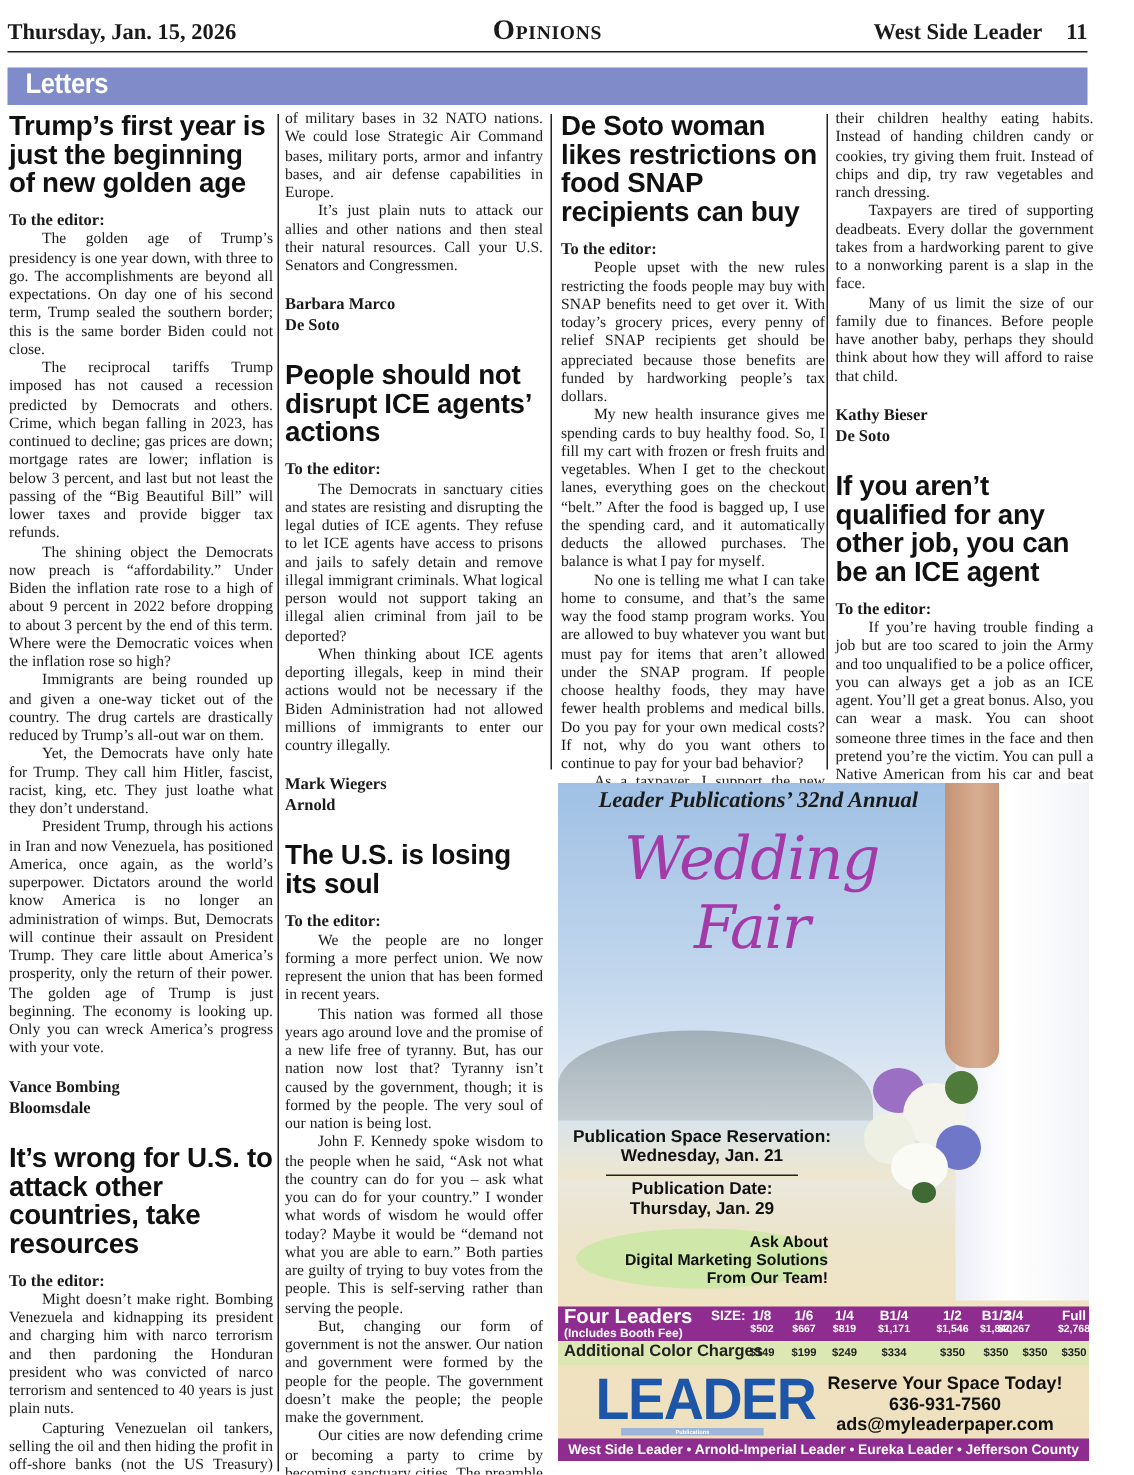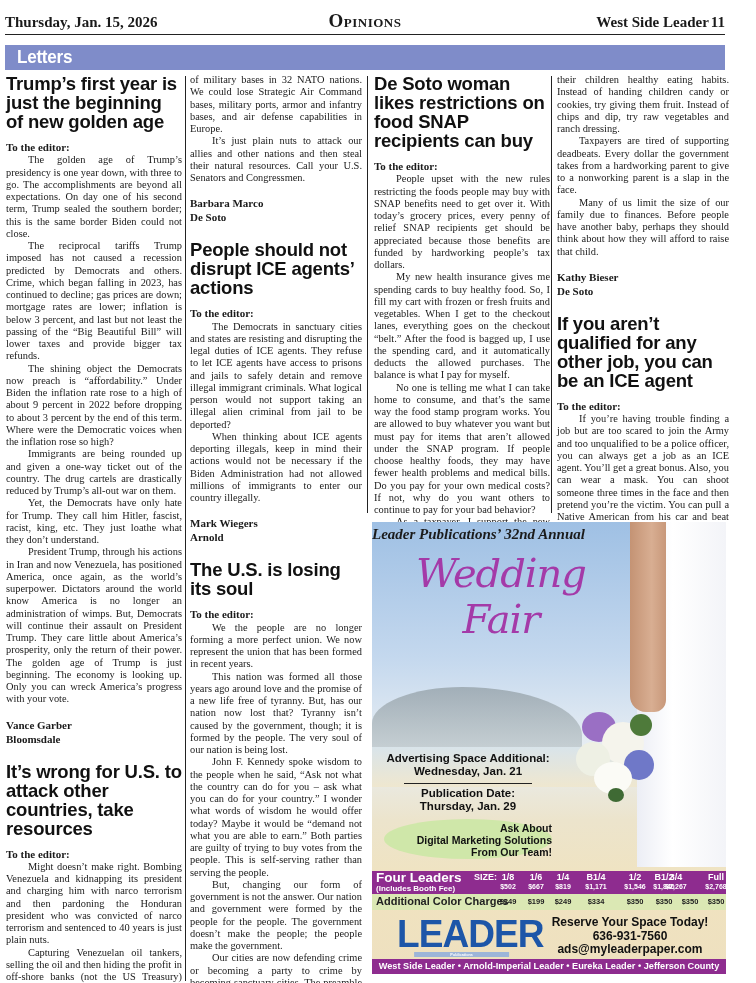--- a/index.html
+++ b/index.html
@@ -2,42 +2,42 @@
 <html><head>
 <meta charset="utf-8">
 <style>
   *{box-sizing:border-box;margin:0;padding:0}
   html,body{width:756px;height:983px;background:#fff;overflow:hidden}
   body{position:relative;font-family:"Liberation Serif",serif;color:#1a1a1a}
   .hdr{position:absolute;top:8px;left:5px;width:720px;height:27px;border-bottom:1.5px solid #222;}
   .hdr .date{position:absolute;left:0;top:6px;font-weight:bold;font-size:15px;}
   .hdr .sect{position:absolute;left:0;right:0;text-align:center;top:2px;font-weight:bold;font-size:19px;font-variant:small-caps;letter-spacing:0.5px}
   .hdr .pub{position:absolute;right:0;top:6px;font-weight:bold;font-size:15px;}
-  .hdr .pub span{margin-left:2px}
+  .hdr .pub span{margin-left:16px}
   .band{position:absolute;top:45px;left:5px;width:720px;height:25px;background:#7f8cc9;}
   .band span{position:absolute;left:12px;top:1px;color:#fff;font-family:"Liberation Sans",sans-serif;font-weight:bold;font-size:19px;letter-spacing:-0.3px;transform:scaleX(0.9);transform-origin:left}
   .col{position:absolute;top:74px;font-size:10.4px;line-height:12.25px;text-align:justify;}
   .c1{left:6px;width:176px}
   .c2{left:190px;width:172px}
   .c3{left:374px;width:176px}
   .c4{left:557px;width:172px}
   .rule{position:absolute;width:1.3px;background:#222}
   h2{font-family:"Liberation Sans",sans-serif;font-weight:bold;font-size:18.5px;line-height:19px;text-align:left;color:#111;margin-bottom:10px;letter-spacing:-0.2px}
   .ted{font-weight:bold;font-size:11px;margin-bottom:1px}
   p{text-indent:22px}
   .sig{font-weight:bold;font-size:11px;line-height:14px;margin-top:12px;margin-bottom:16px}
   .ad{position:absolute;left:372px;top:522px;width:354px;height:452px;overflow:hidden;
       background:linear-gradient(180deg,#9fc0e4 0%,#c4d8ee 30%,#e8eef3 50%,#ece4cc 66%,#f0e3c0 80%,#eee0bf 100%);}
   .hill{position:absolute;left:0;top:165px;width:210px;height:85px;background:linear-gradient(180deg,#8e9aa0,#c6d0d3);border-radius:60% 80% 0 0;opacity:0.7}
   .sea{position:absolute;left:0;top:225px;width:270px;height:40px;background:linear-gradient(180deg,#d9e4ea,#efe7cf)}
   .dress{position:absolute;left:265px;top:0;width:89px;height:345px;background:linear-gradient(90deg,#eceef5,#ffffff 40%,#f3f4f8);}
   .arm{position:absolute;left:258px;top:0;width:36px;height:190px;background:linear-gradient(90deg,#c49374,#d8ae92 60%,#c8987a);border-radius:0 0 12px 16px}
   .bouquet{position:absolute;left:200px;top:180px;width:90px;height:100px}
   .b{position:absolute;border-radius:50%}
-  .ad .t1{position:absolute;left:0;width:240px;top:4px;text-align:left;font-style:italic;font-weight:bold;font-size:15px;color:#1b1b1b}
+  .ad .t1{position:absolute;left:0;width:240px;top:4px;text-align:right;font-style:italic;font-weight:bold;font-size:15px;color:#1b1b1b}
   .ad .t2{position:absolute;left:4px;top:28px;width:250px;text-align:center;font-family:"DejaVu Serif",serif;font-style:italic;font-size:40px;color:#a43aa8;letter-spacing:-1px}
   .ad .evt{position:absolute;left:40px;width:180px;top:112px;text-align:center;font-weight:bold;color:#222;}
   .evt .l1{font-size:13px;line-height:15px}
   .evt .l2{font-size:11px;line-height:13px}
   .ad .rsv{position:absolute;left:0;width:192px;top:230px;text-align:center;font-family:"Liberation Sans",sans-serif;font-weight:bold;font-size:11.5px;line-height:13px;color:#111}
   .rsv .hr{width:128px;height:1px;background:#222;margin:5px auto 3px}
   .ad .ask{position:absolute;left:12px;top:297px;width:168px;height:40px;border-radius:50%;background:#cfe7a9;text-align:right;font-family:"Liberation Sans",sans-serif;font-weight:bold;font-size:10.5px;line-height:12px;padding-top:3px;color:#111}
   .rates{position:absolute;left:0;top:349px;width:354px;height:23px;background:#8e2c8f;color:#fff;font-family:"Liberation Sans",sans-serif}
   .rates .fl{position:absolute;left:4px;top:0;font-weight:bold;font-size:13.5px;line-height:13px}
   .rates .fl small{display:block;font-size:8px;line-height:9px}
@@ -73,21 +73,21 @@
   <article>
     <h2>Trump’s first year is just the beginning of new golden age</h2>
     <div class="ted">To the editor:</div>
     <p>The golden age of Trump’s presidency is one year down, with three to go. The accomplishments are beyond all expectations. On day one of his second term, Trump sealed the southern border; this is the same border Biden could not close.</p>
     <p>The reciprocal tariffs Trump imposed has not caused a recession predicted by Democrats and others. Crime, which began falling in 2023, has continued to decline; gas prices are down; mortgage rates are lower; inflation is below 3 percent, and last but not least the passing of the “Big Beautiful Bill” will lower taxes and provide bigger tax refunds.</p>
     <p>The shining object the Democrats now preach is “affordability.” Under Biden the inflation rate rose to a high of about 9 percent in 2022 before dropping to about 3 percent by the end of this term. Where were the Democratic voices when the inflation rose so high?</p>
     <p>Immigrants are being rounded up and given a one-way ticket out of the country. The drug cartels are drastically reduced by Trump’s all-out war on them.</p>
     <p>Yet, the Democrats have only hate for Trump. They call him Hitler, fascist, racist, king, etc. They just loathe what they don’t understand.</p>
     <p>President Trump, through his actions in Iran and now Venezuela, has positioned America, once again, as the world’s superpower. Dictators around the world know America is no longer an administration of wimps. But, Democrats will continue their assault on President Trump. They care little about America’s prosperity, only the return of their power. The golden age of Trump is just beginning. The economy is looking up. Only you can wreck America’s progress with your vote.</p>
     <div class="sig">
-      <div>Vance Garber</div>
+      <div>Vance Bombing</div>
       <div>Bloomsdale</div>
     </div>
   </article>
   <article>
     <h2>It’s wrong for U.S. to attack other countries, take resources</h2>
     <div class="ted">To the editor:</div>
     <p>Might doesn’t make right. Bombing Venezuela and kidnapping its president and charging him with narco terrorism and then pardoning the Honduran president who was convicted of narco terrorism and sentenced to 40 years is just plain nuts.</p>
     <p>Capturing Venezuelan oil tankers, selling the oil and then hiding the profit in off-shore banks (not the US Treasury) managed by Trump also is just plain nuts.</p>
 
   </article>
@@ -162,21 +162,21 @@
     <div class="b" style="left:30px;top:20px;width:42px;height:42px;background:#f5f4ec"></div>
     <div class="b" style="left:4px;top:40px;width:34px;height:34px;background:#eef0e4"></div>
     <div class="b" style="left:52px;top:48px;width:30px;height:30px;background:#6f78c8"></div>
     <div class="b" style="left:22px;top:60px;width:38px;height:32px;background:#fbfbf6"></div>
     <div class="b" style="left:58px;top:12px;width:22px;height:22px;background:#4e7a3a"></div>
     <div class="b" style="left:36px;top:86px;width:16px;height:14px;background:#3f6a34"></div>
   </div>
   <div class="t1">Leader Publications’ 32nd Annual</div>
   <div class="t2">Wedding Fair</div>
   <div class="rsv">
-    <div>Advertising Space Additional:</div>
+    <div>Publication Space Reservation:</div>
     <div>Wednesday, Jan. 21</div>
     <div class="hr"></div>
     <div>Publication Date:</div>
     <div>Thursday, Jan. 29</div>
   </div>
   <div class="ask">
     <div>Ask About</div>
     <div>Digital Marketing Solutions</div>
     <div>From Our Team!</div>
   </div>

